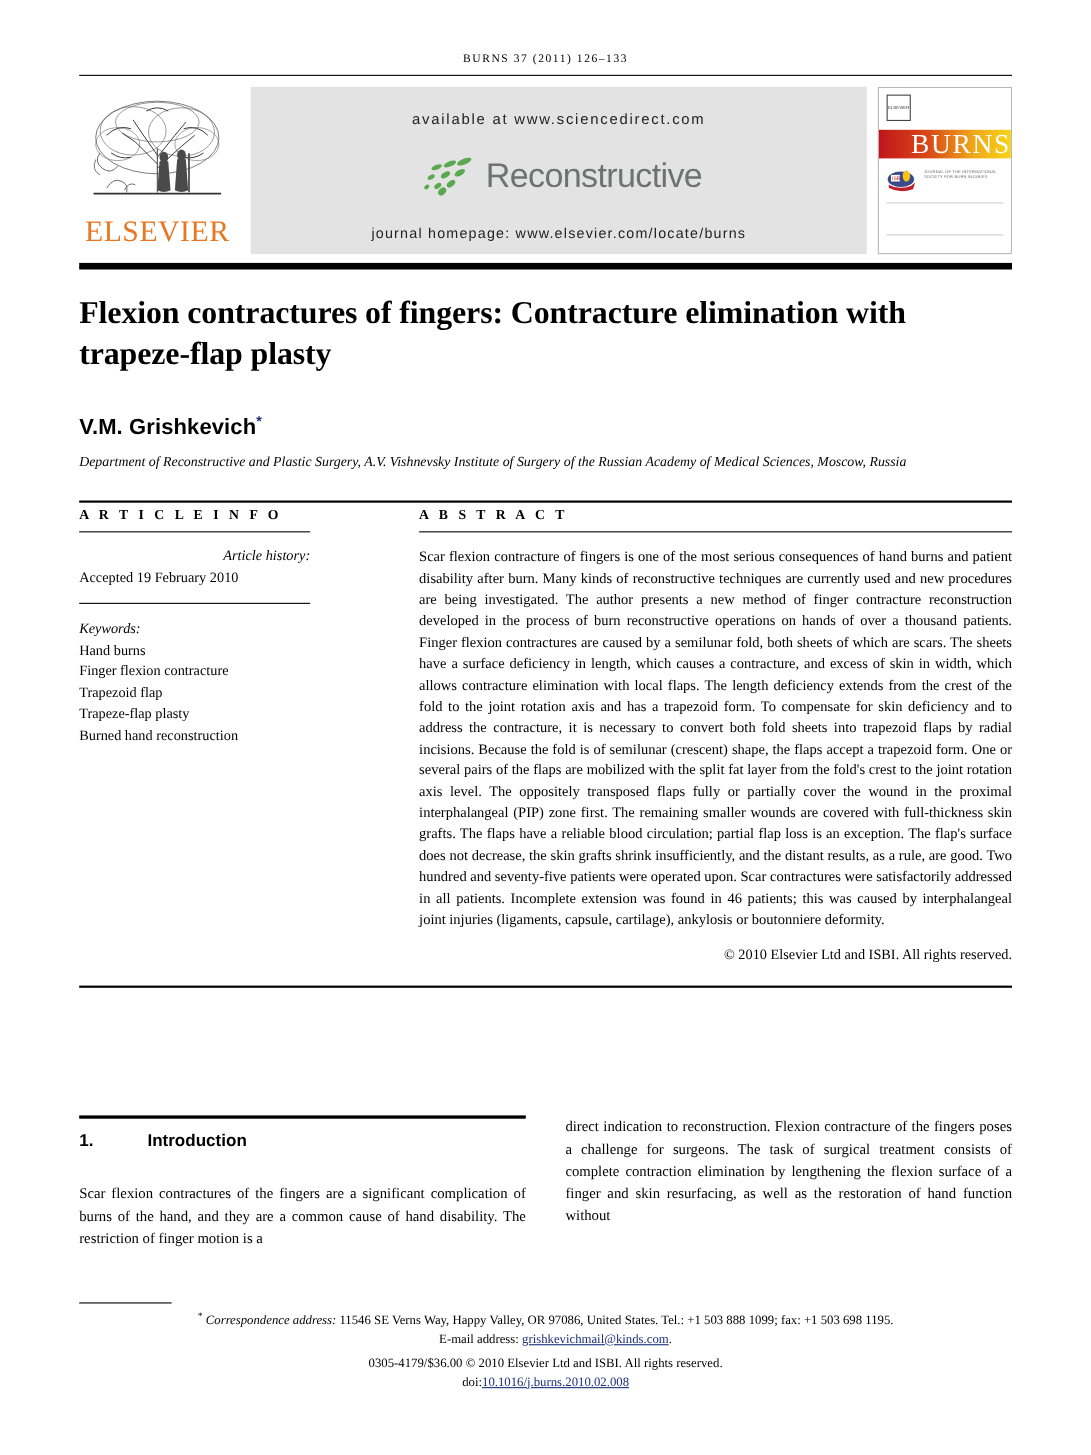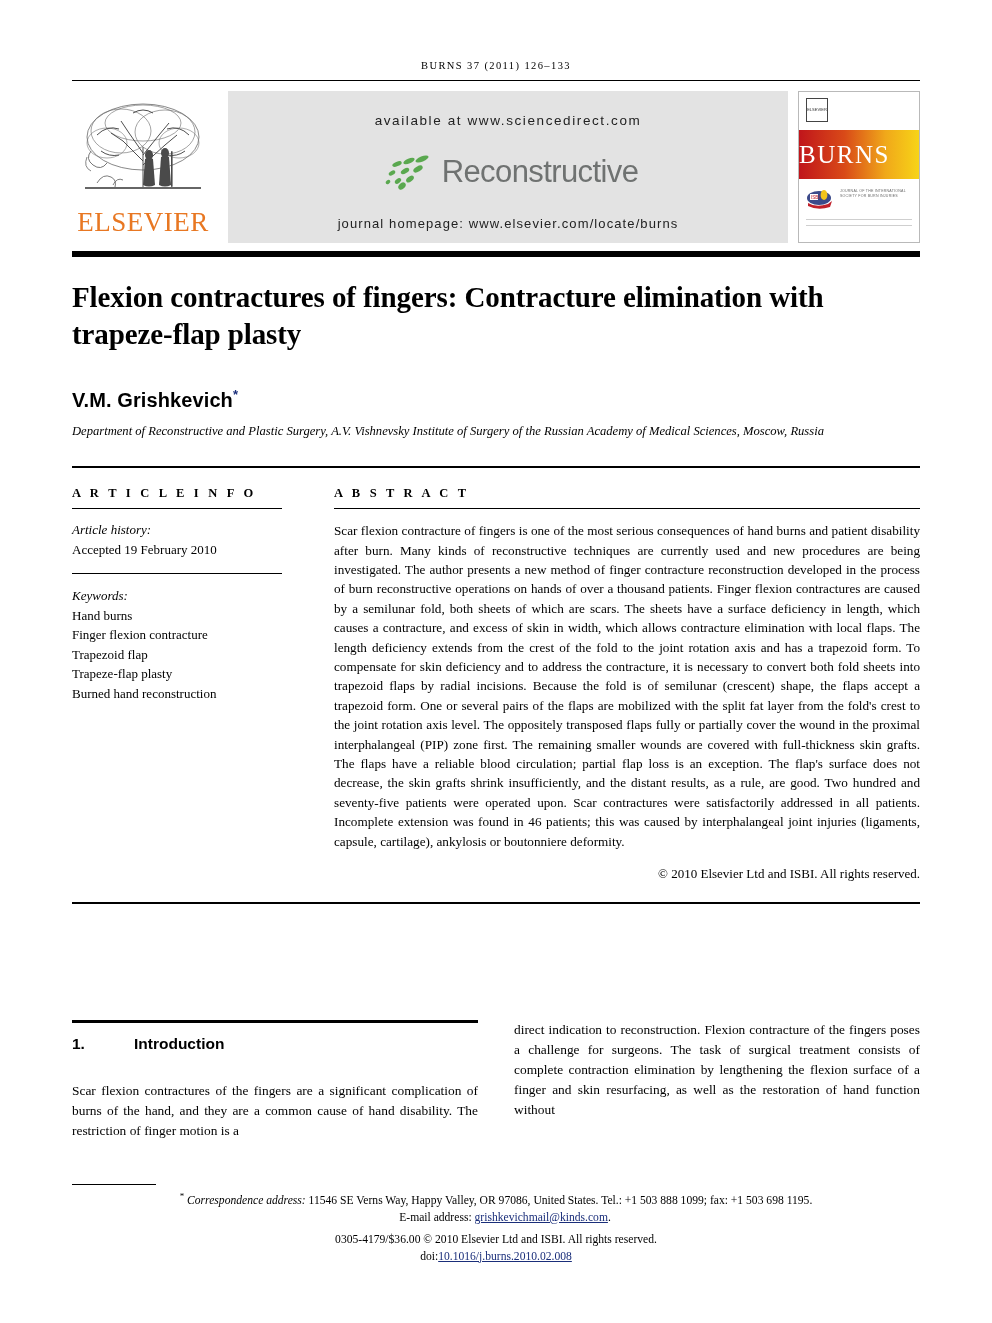--- a/index.html
+++ b/index.html
@@ -13,21 +13,21 @@
     font-family: "Liberation Serif", "DejaVu Serif", serif;
     color: #000000;
     position: relative;
     overflow: hidden;
   }
   .page {
     position: relative;
     width: 992px;
     height: 1323px;
     box-sizing: border-box;
-    padding: 16px 72px;
+    padding: 4px 72px;
   }
 
   
   .running-head {
     text-align: center;
     font-size: 10.5px;
     letter-spacing: 1.4px;
     font-variant: small-caps;
     padding-top: 44px;
     padding-bottom: 9px;
@@ -113,25 +113,25 @@
   .cover-els-mini {
     width: 22px; height: 24px;
     border: 1.2px solid #444;
     box-sizing: border-box;
     display: flex; flex-direction: column;
     justify-content: center; align-items: center;
     font-size: 4px; line-height: 1.1; color:#333;
     font-family: "Liberation Sans", sans-serif;
   }
   .cover-band {
-    height: 49px;
+    height: 26px;
     background: linear-gradient(90deg, #c0151b 0%, #d94a18 38%, #f0a81a 72%, #f7d417 100%);
     display: flex;
     align-items: center;
-    justify-content: flex-start;
+    justify-content: flex-end;
   }
   .cover-band span {
     color: #ffffff;
     font-family: "Liberation Serif", serif;
     font-size: 25px;
     letter-spacing: 1.5px;
     line-height: 1;
   }
   .cover-mid {
     padding: 8px 7px 0 7px;
@@ -197,21 +197,22 @@
   }
 
   .rule-med {
     border-top: 2px solid #000;
     margin-top: 26px;
   }
 
   
   .info-abstract {
     display: flex;
-    margin-top: 18px;
+    margin-top: 4px;
+    gap: 47px;
   }
   .col-info {
     width: 232px;
     flex: 0 0 232px;
     padding-right: 22px;
     box-sizing: border-box;
   }
   .col-abstract {
     flex: 1 1 auto;
     padding-left: 30px;
@@ -219,21 +220,21 @@
   }
   .sec-head {
     font-family: "Liberation Serif", serif;
     font-weight: bold;
     font-size: 12.5px;
     letter-spacing: 3.2px;
     margin-bottom: 7px;
   }
   .hr-sec { border-top: 1px solid #000; }
   .info-group { margin-top: 11px; font-size: 13px; line-height: 1.5; }
-  .info-group .it { font-style: italic; }
+  .info-group .it { font-style: italic; text-align: right; }
   .hr-sub { border-top: 1px solid #000; margin-top: 14px; }
   .kw-list { margin-top: 12px; font-size: 13px; line-height: 1.5; }
   .kw-list .it { font-style: italic; }
 
   .abstract-body {
     margin-top: 12px;
     font-size: 13.2px;
     line-height: 1.47;
     text-align: justify;
   }

